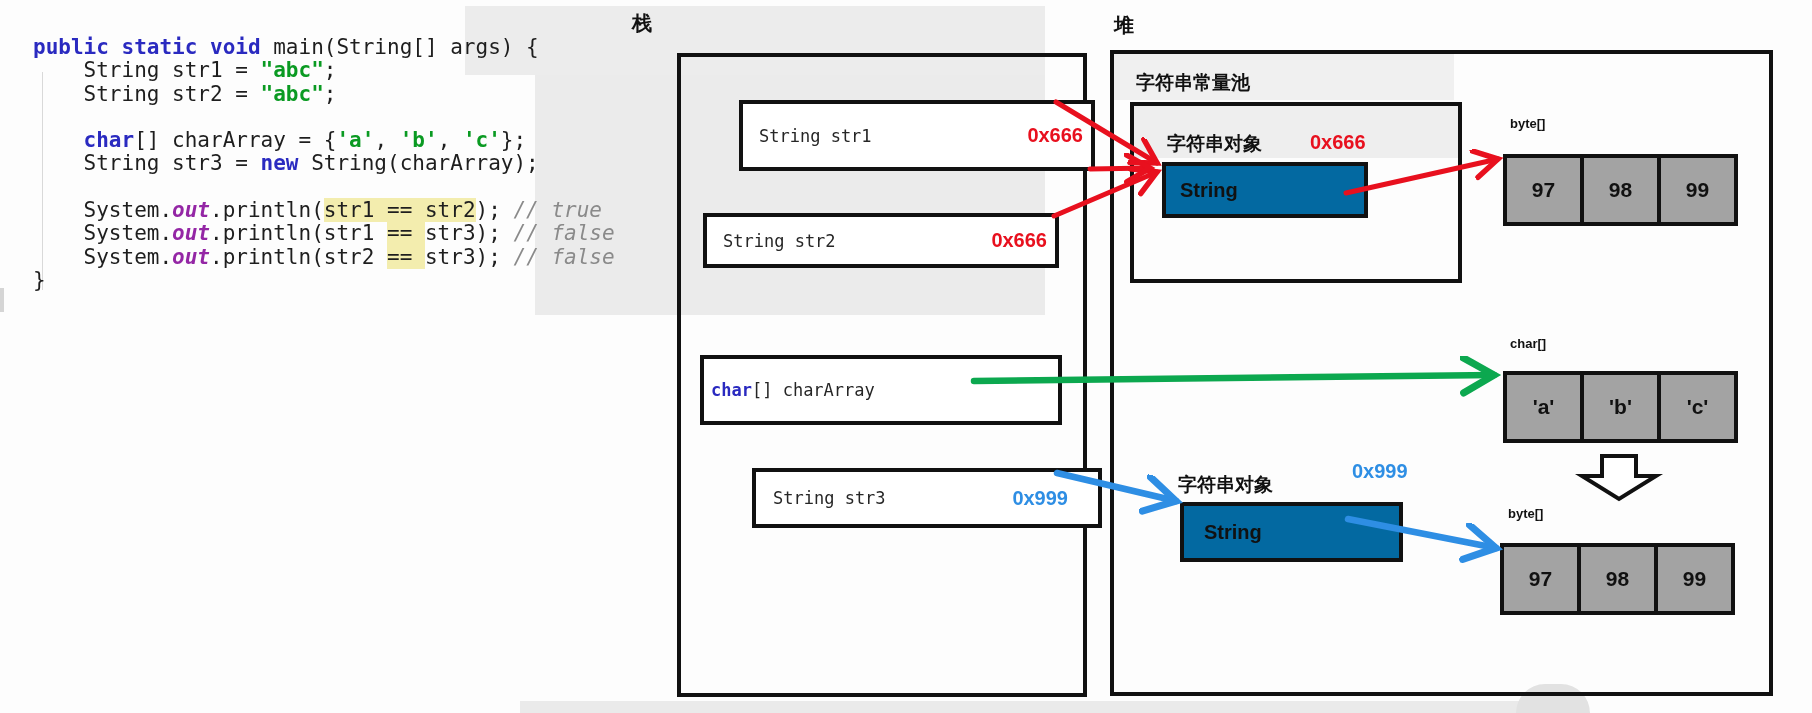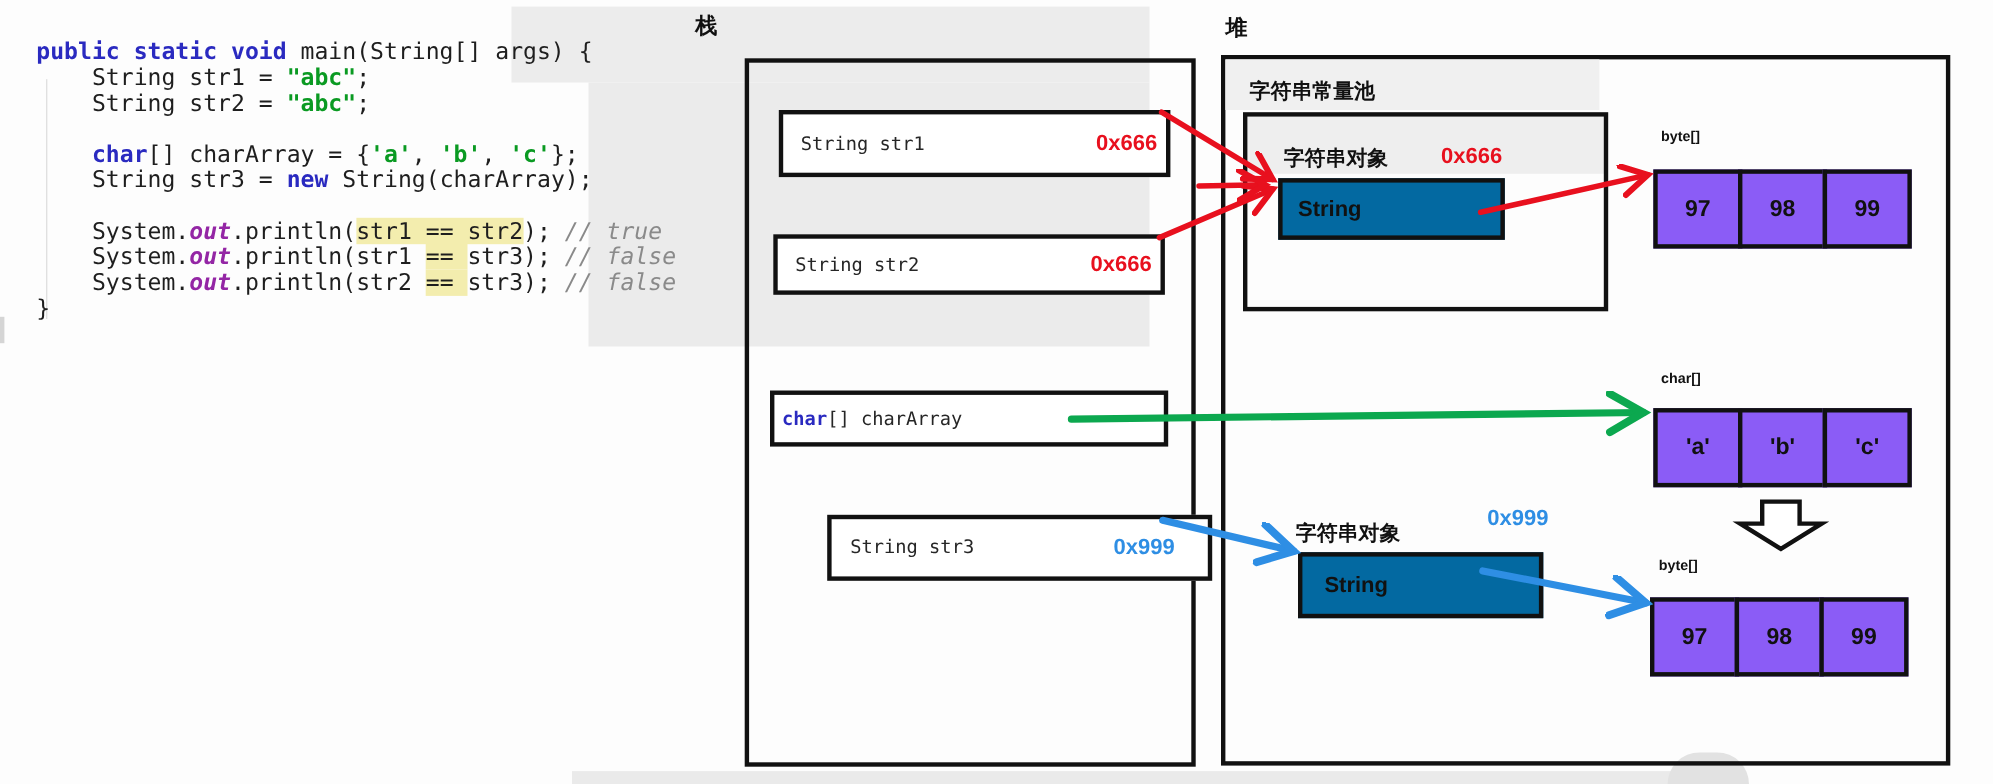--- a/index.html
+++ b/index.html
@@ -35,21 +35,21 @@
            align-items:center;justify-content:space-between;
            font-family:"DejaVu Sans Mono",monospace;font-size:17px;color:#262626;}
   .addr{font-family:"Liberation Sans",sans-serif;font-size:20px;font-weight:bold;}
   .addr-red{color:var(--c-red);}
   .addr-blue{color:var(--c-blue);}
   .cjk-label{font-size:19px;font-weight:bold;color:#111;}
   .obj-box{border:4px solid #111;background:#0369a1;display:flex;align-items:center;
            font-size:20px;font-weight:bold;color:#111;}
   .arr-label{font-size:13px;font-weight:bold;color:#111;}
   .cells{display:flex;}
-  .cell{width:73px;height:64px;border:4px solid #111;background:#8b5cf6;
+  .cell{width:73px;height:64px;border:4px solid #111;background:#a3a3a3;
         display:flex;align-items:center;justify-content:center;
         font-size:21px;font-weight:bold;color:#111;}
   .cell + .cell{margin-left:-4px;}
   svg.overlay{position:absolute;left:0;top:0;pointer-events:none;z-index:5;}
 </style>
 </head>
 <body>
 
 <div class="stage">
 
@@ -76,29 +76,29 @@
 
   <div class="abs zone-label" style="left:632px;top:10px;">栈</div>
   <div class="abs zone-label" style="left:1114px;top:12px;">堆</div>
 
   <div class="abs frame" style="left:677px;top:53px;width:410px;height:644px;"></div>
 
   <div class="abs frame" style="left:1110px;top:50px;width:663px;height:646px;"></div>
   <div class="abs wash-heap" style="left:1114px;top:54px;width:340px;height:46px;"></div>
   <div class="abs wash-pool" style="left:1134px;top:106px;width:324px;height:52px;"></div>
 
-  <div class="abs var-box" style="left:708px;top:100px;width:356px;height:61px;padding:0 8px 0 16px;">
+  <div class="abs var-box" style="left:739px;top:100px;width:356px;height:71px;padding:0 8px 0 16px;">
     <span><span class="seg-p">String str1</span></span>
     <span class="addr addr-red">0x666</span>
   </div>
   <div class="abs var-box" style="left:703px;top:213px;width:356px;height:55px;padding:0 8px 0 16px;">
     <span><span class="seg-p">String str2</span></span>
     <span class="addr addr-red">0x666</span>
   </div>
-  <div class="abs var-box" style="left:700px;top:355px;width:362px;height:51px;padding:0 8px 0 7px;">
+  <div class="abs var-box" style="left:700px;top:355px;width:362px;height:70px;padding:0 8px 0 7px;">
     <span><span class="seg-kw">char</span><span class="seg-p">[] charArray</span></span>
   </div>
   <div class="abs var-box" style="left:712px;top:468px;width:350px;height:60px;padding:0 30px 0 17px;margin-left:40px;">
     <span><span class="seg-p">String str3</span></span>
     <span class="addr addr-blue">0x999</span>
   </div>
 
   <div class="abs cjk-label" style="left:1136px;top:70px;">字符串常量池</div>
   <div class="abs frame" style="left:1130px;top:102px;width:332px;height:181px;"></div>
 

